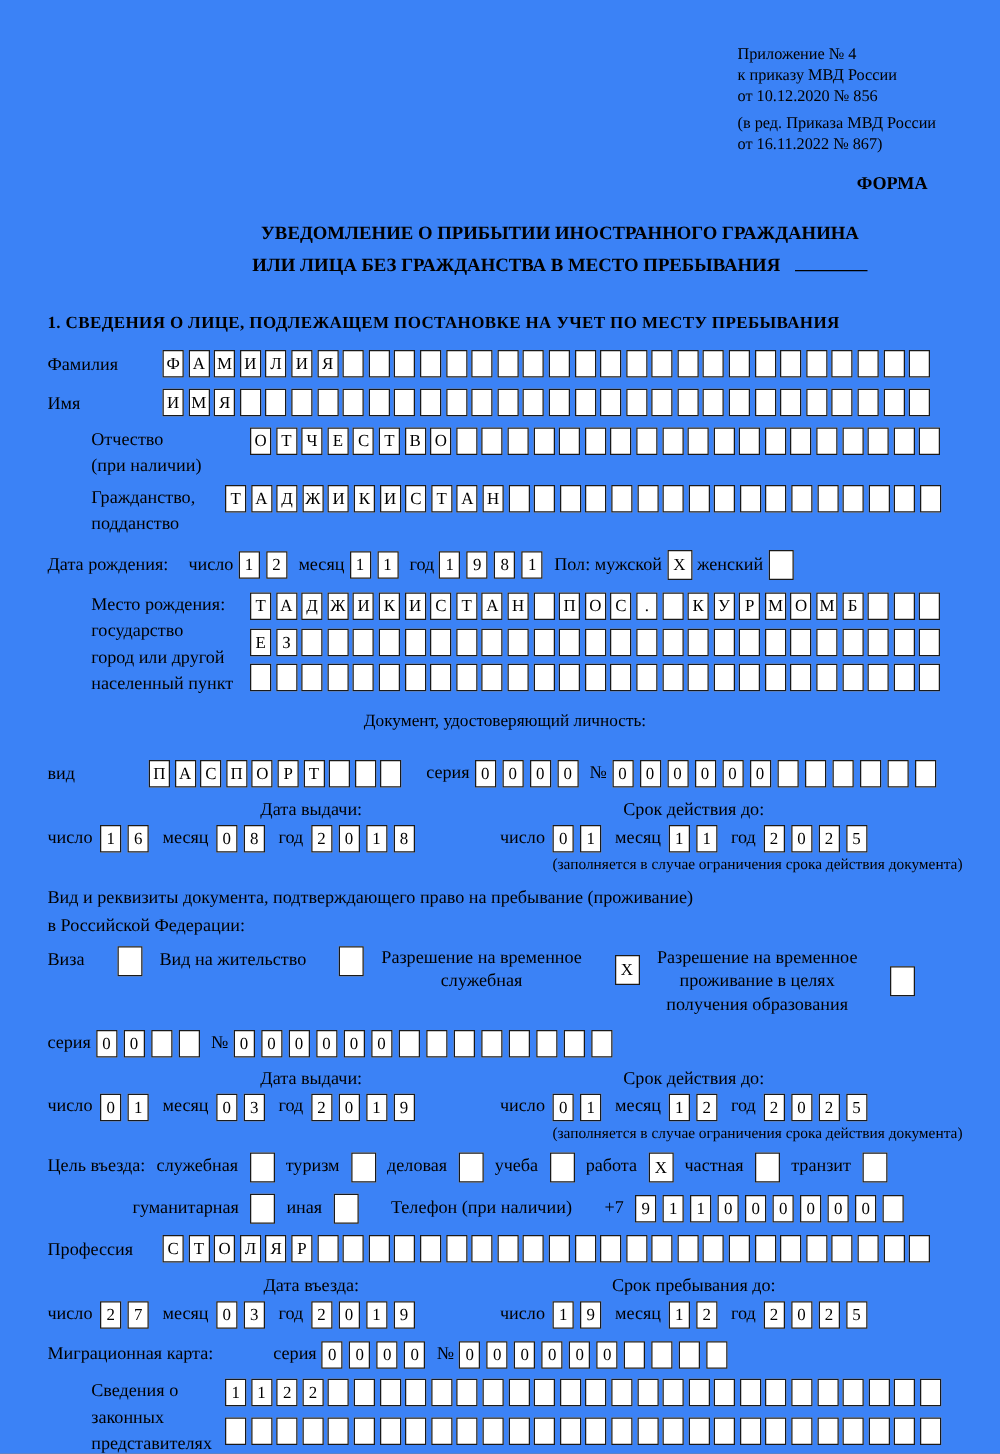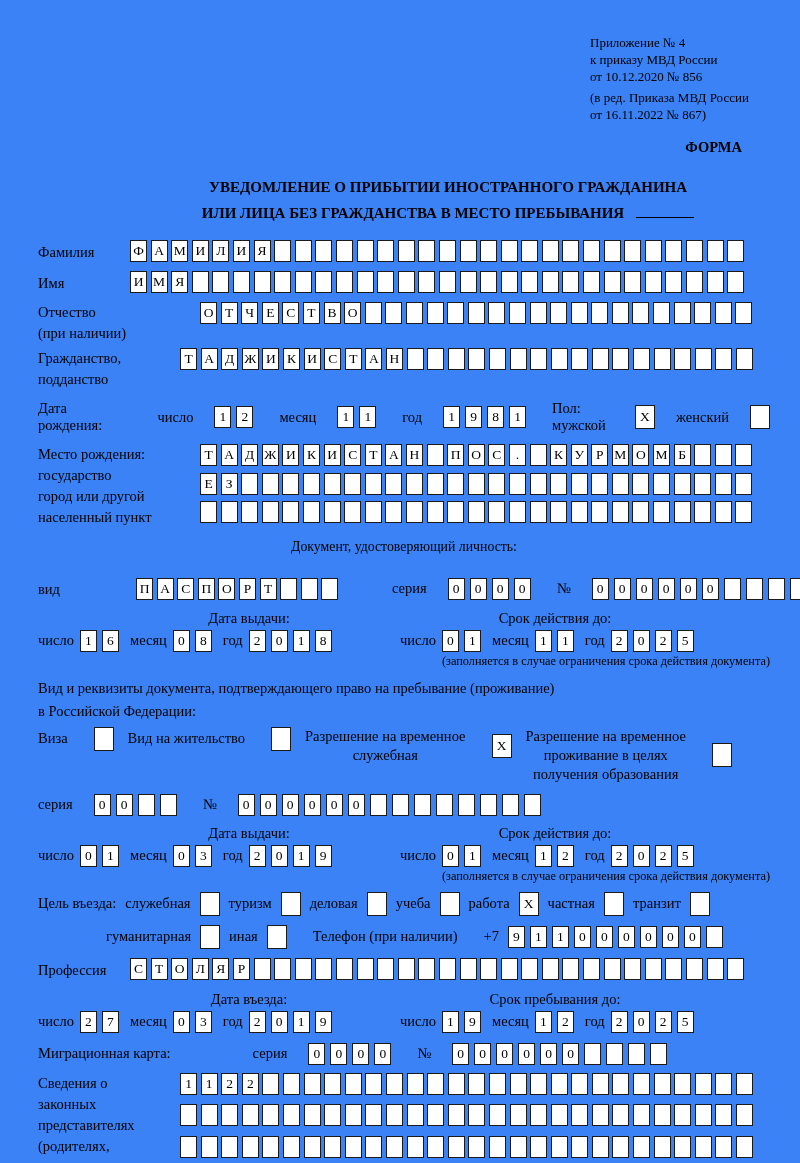--- a/index.html
+++ b/index.html
@@ -13,33 +13,33 @@
   .forma{width:732px;text-align:right;font-weight:bold;font-size:14.5px;margin-top:16px;padding-right:28px;box-sizing:border-box;}
   .title{width:700px;margin:18px auto 0 60px;text-align:center;font-weight:bold;font-size:15px;line-height:26px;}
   .blank-line{display:inline-block;width:58px;border-bottom:1.6px solid #000;margin-left:12px;vertical-align:baseline;}
   .sec-head{margin-top:24px;font-weight:bold;font-size:13.6px;letter-spacing:.3px;}
   .row{display:flex;align-items:flex-start;margin-top:7px;}
   .lab{flex:0 0 auto;line-height:24px;}
   .lab.w92{width:92px;}
   .lab.w162{width:162px;}
   .lab.w142{width:142px;}
   .lab.w77{width:77px;}
-  .lab .ln{line-height:21px;}
+  .lab .ln{line-height:21px;margin-left:35px;}
   .cells{display:inline-flex;flex-wrap:nowrap;}
   .cell{
     flex:0 0 auto;width:15px;height:20px;border:1.6px solid #1a1a1a;margin-right:3.6px;
     text-align:center;font-size:13.5px;line-height:20px;display:inline-block;background:#fff;
   }
   .cells.gap .cell{margin-right:5px;}
   .stack .cells{margin-bottom:6.5px;}
   .checkbox{
     flex:0 0 auto;display:inline-block;width:18px;height:22px;border:1.6px solid #1a1a1a;
     text-align:center;font-size:13.5px;line-height:22px;background:#fff;vertical-align:middle;
   }
-  .inline{display:flex;align-items:center;gap:21px;flex-wrap:nowrap;}
+  .inline{display:flex;align-items:center;gap:4px;flex-wrap:nowrap;}
   .date-cols{display:flex;margin-top:8px;}
   .date-col{display:flex;flex-direction:column;}
   .date-col.left{width:362px;}
   .date-col.right{flex:1;}
   .date-head{text-align:center;line-height:18px;}
   .date-col.left .date-head{padding-left:60px;}
   .date-col.right .date-head{padding-right:60px;}
   .date-line{display:flex;align-items:center;gap:6px;margin-top:3px;}
   .footnote{font-size:12.3px;text-align:right;margin-top:2px;}
   .mid-head{text-align:center;font-weight:normal;font-size:13.8px;margin-top:9px;}
@@ -61,20 +61,21 @@
     <div>от 16.11.2022 № 867)</div>
   </div>
 
   <div class="forma">ФОРМА</div>
 
   <div class="title">
     <div>УВЕДОМЛЕНИЕ О ПРИБЫТИИ ИНОСТРАННОГО ГРАЖДАНИНА</div>
     <div><span>ИЛИ ЛИЦА БЕЗ ГРАЖДАНСТВА В МЕСТО ПРЕБЫВАНИЯ</span><span class="blank-line"></span></div>
   </div>
 
+  <div class="sec-head">1. СВЕДЕНИЯ О ЛИЦЕ, ПОДЛЕЖАЩЕМ ПОСТАНОВКЕ НА УЧЕТ ПО МЕСТУ ПРЕБЫВАНИЯ</div>
 
   <div class="row" style="margin-top:14px;">
     <div class="lab w92">Фамилия</div>
     <div class="cells">
         <span class="cell">Ф</span>
         <span class="cell">А</span>
         <span class="cell">М</span>
         <span class="cell">И</span>
         <span class="cell">Л</span>
         <span class="cell">И</span>

